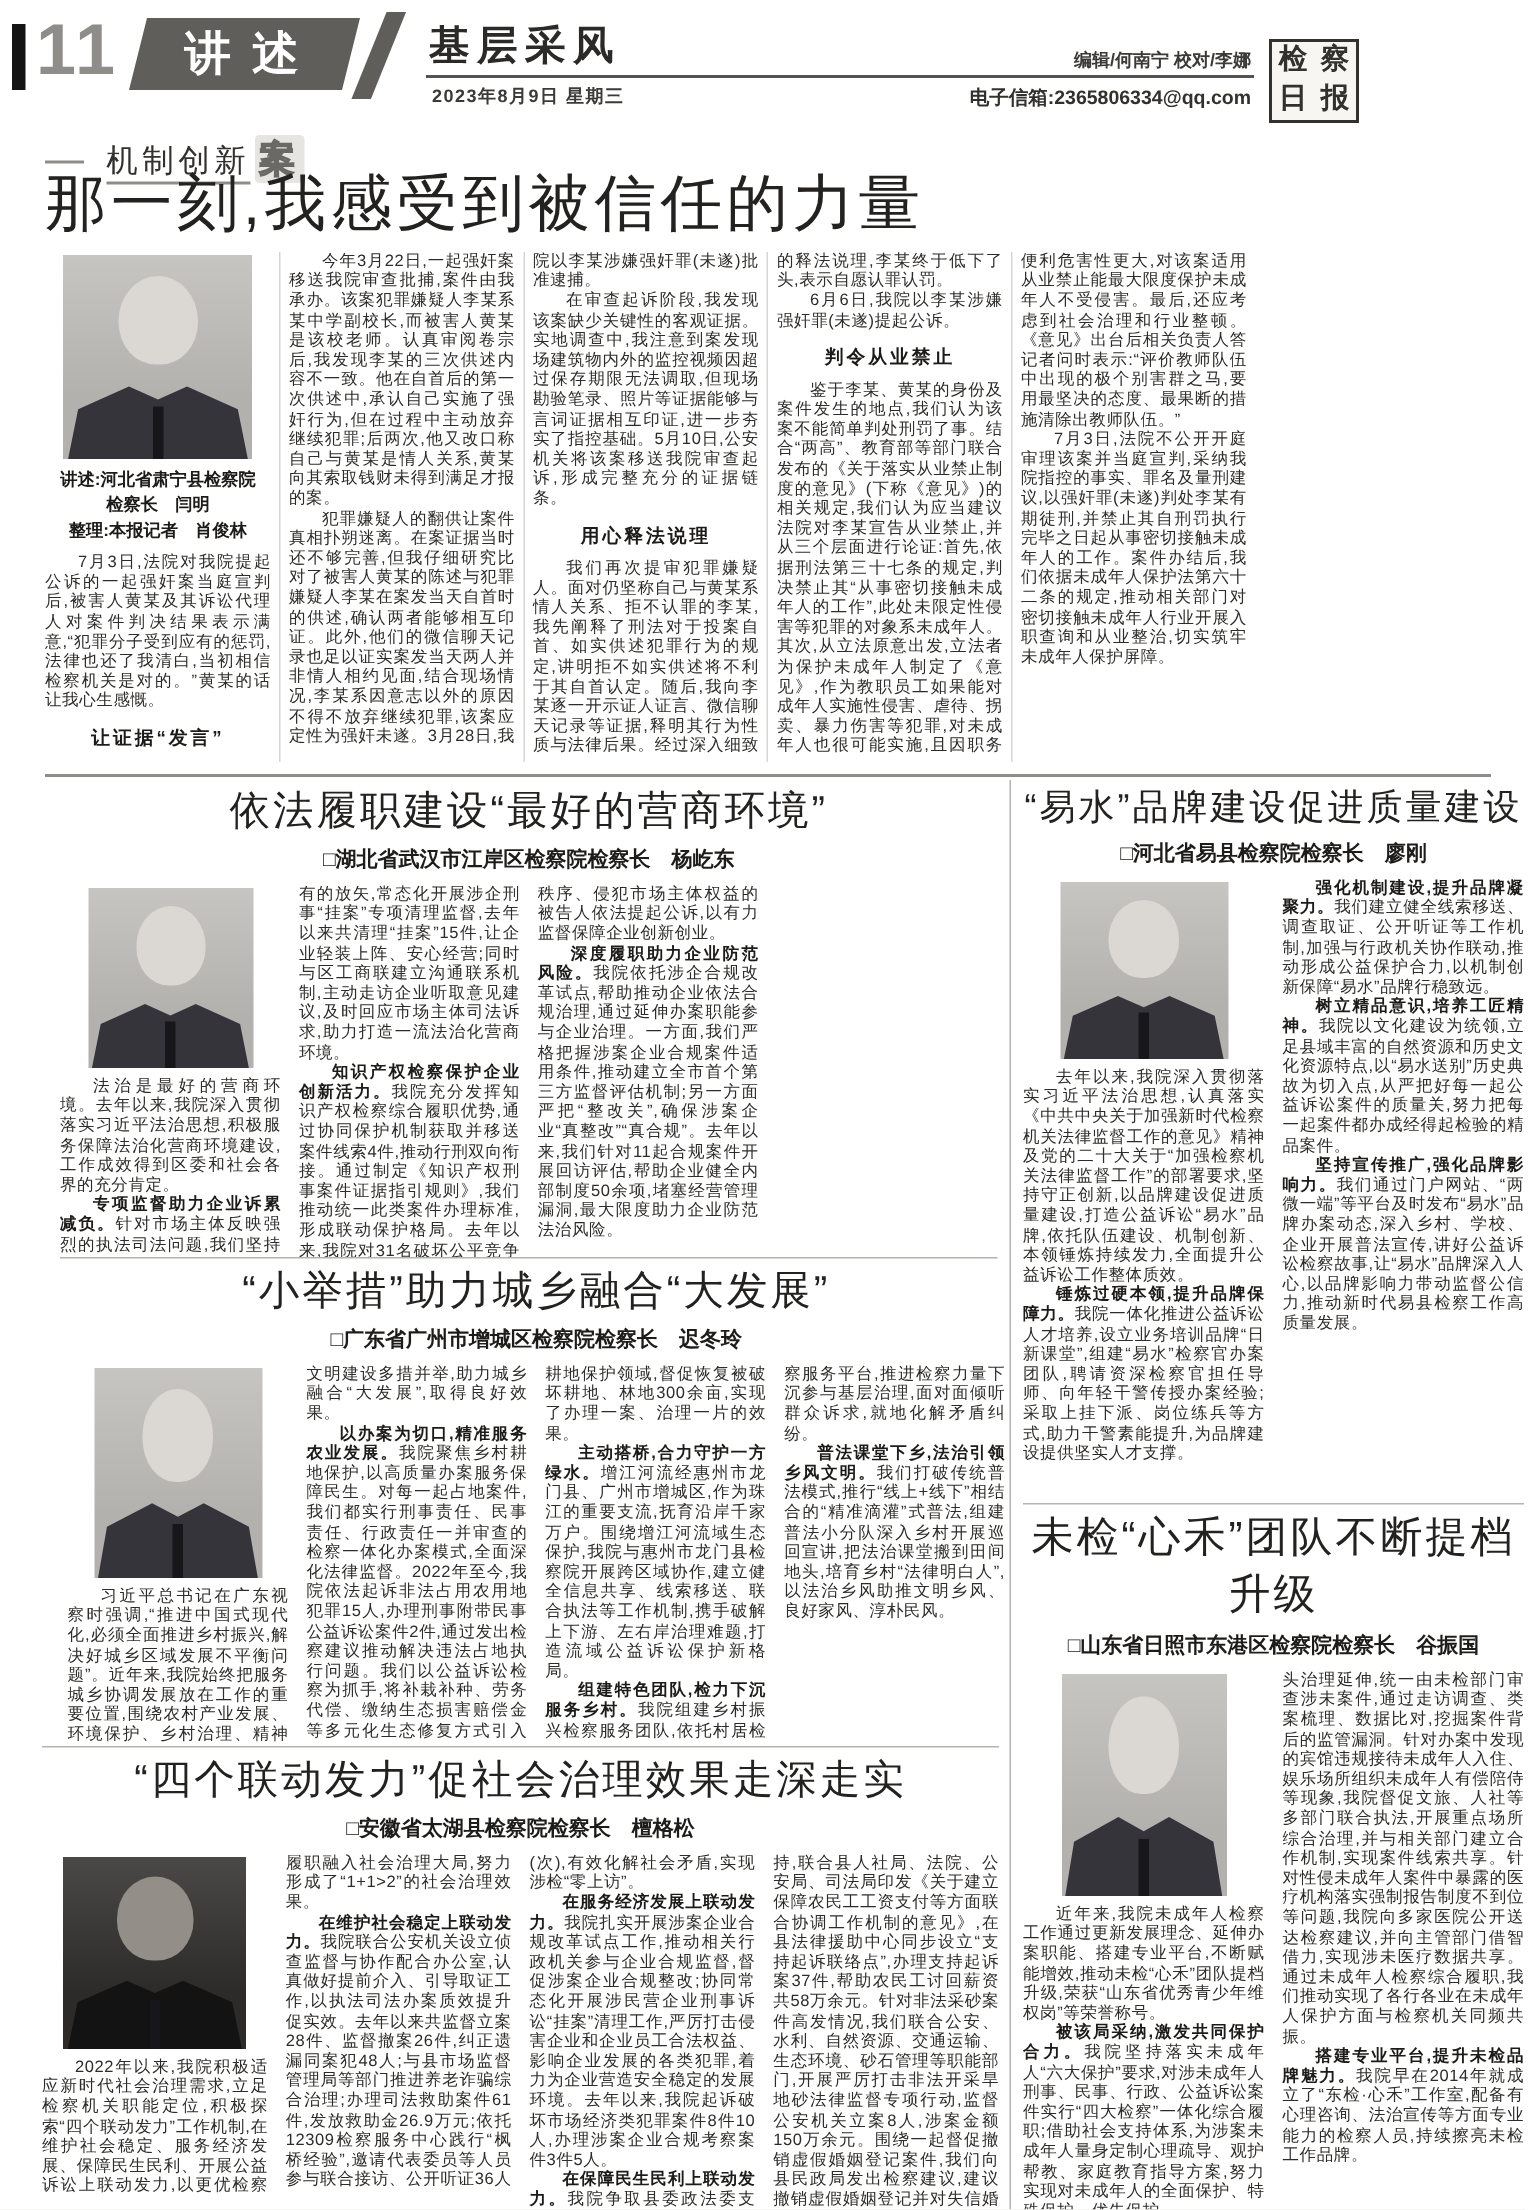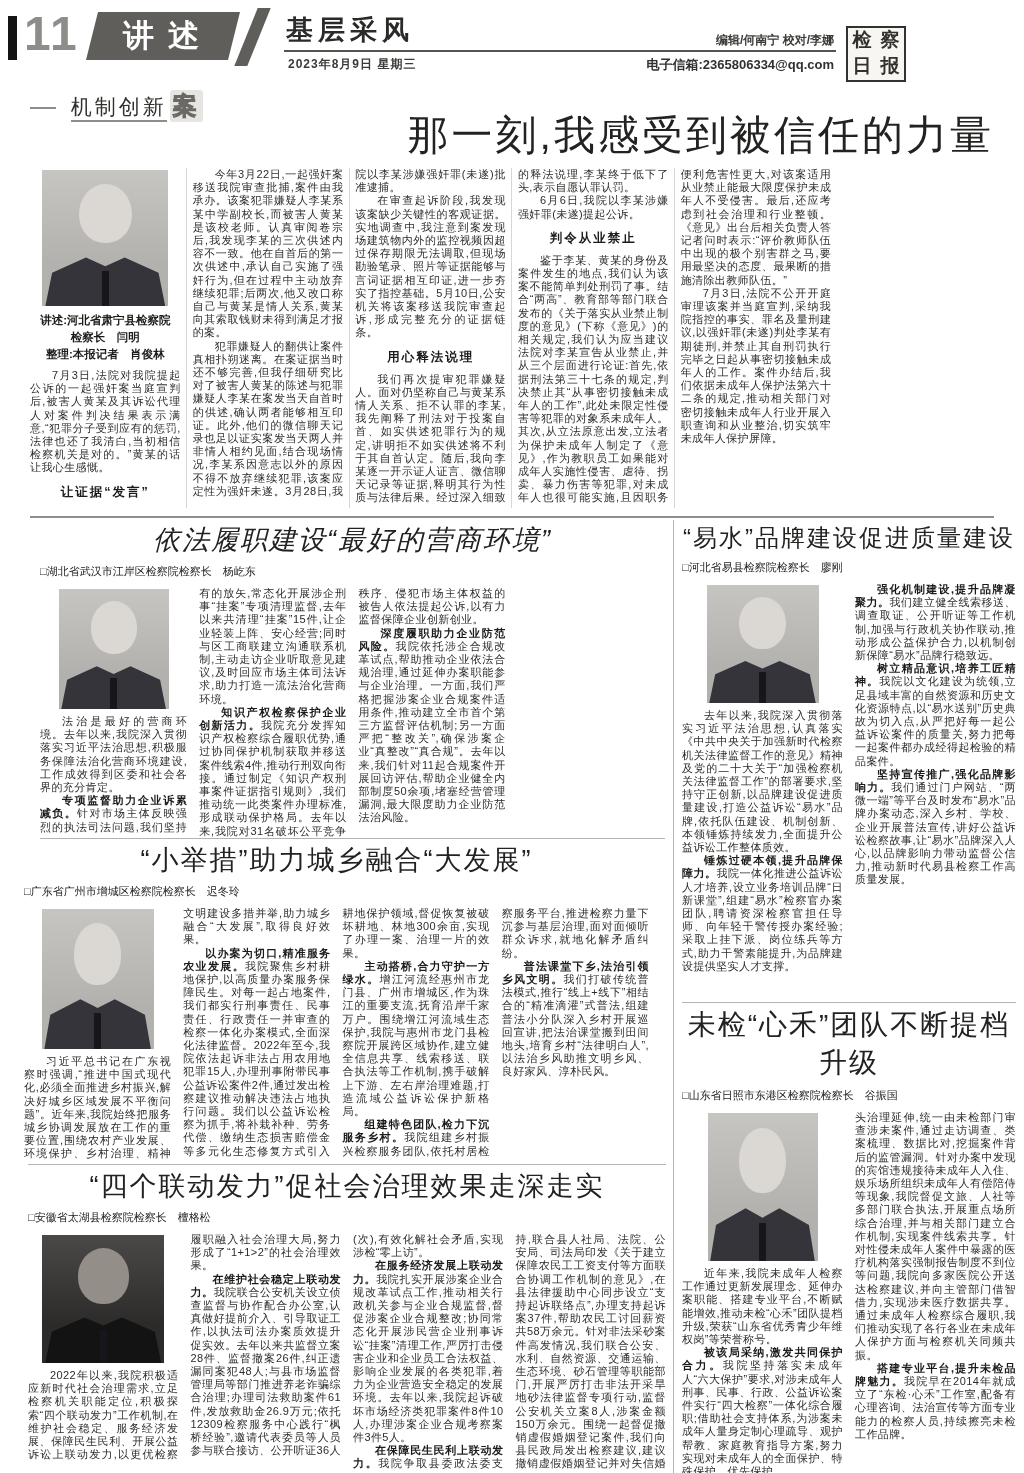--- a/index.html
+++ b/index.html
@@ -18,26 +18,26 @@
   .hdr-editors{position:absolute;right:190px;top:32px;font-size:12px;font-weight:bold;color:#3c3a37;}
   .hdr-mail{position:absolute;right:190px;top:56px;font-size:13px;font-weight:bold;color:#33312e;}
   .seal{position:absolute;right:118px;top:26px;width:56px;height:52px;border:2px solid #33312e;display:grid;grid-template-columns:1fr 1fr;background:#f7f6f3;}
   .seal span{font-size:19px;font-weight:bold;color:#33312e;text-align:center;line-height:24px;font-family:"Liberation Serif",serif;}
   
   .feature{position:absolute;left:30px;top:86px;width:964px;height:430px;border-bottom:2px solid #8f8d8a;}
   .kicker{position:absolute;left:0;top:4px;font-size:21px;color:#33312e;letter-spacing:3px;}
   .kicker::before{content:"";display:inline-block;width:26px;height:2px;background:#8f8d8a;vertical-align:middle;margin-right:6px;}
   .kicker .k-main{border-bottom:2px solid #8f8d8a;padding-bottom:2px;}
   .kicker .k-box{display:inline-block;margin-left:3px;padding:0 3px;background:#e7e5e1;border-radius:3px;color:#f7f6f3;font-size:24px;font-weight:bold;-webkit-text-stroke:1px #6b6966;text-stroke:1px #6b6966;}
-  .f-headline{position:absolute;left:0;top:22px;width:100%;text-align:right;font-size:41px;color:#232220;letter-spacing:3px;font-weight:500;}
+  .f-headline{position:absolute;left:0;top:22px;width:100%;text-align:left;font-size:41px;color:#232220;letter-spacing:3px;font-weight:500;}
   .f-body{position:absolute;left:0;top:82px;width:964px;height:340px;column-count:6;column-gap:12px;column-fill:auto;column-rule:1px solid #d8d6d2;overflow:hidden;}
   
   .art{position:absolute;}
   .a-headline{width:100%;text-align:center;color:#232220;letter-spacing:2px;font-weight:500;}
-  .a-byline{width:100%;text-align:left;font-size:11px;font-weight:normal;color:#1d1c1a;margin-top:6px;}
+  .a-byline{width:100%;text-align:center;font-size:14px;font-weight:bold;color:#1d1c1a;margin-top:6px;}
   .a-body{column-gap:12px;column-fill:auto;overflow:hidden;text-align:justify;}
   .a-body p,.f-body p{margin:0;font-size:11px;line-height:13.2px;text-align:justify;text-indent:22px;color:#2e2c2a;letter-spacing:0.4px;}
   .a-body p strong,.f-body p strong{font-weight:bold;color:#1c1b19;}
   .subhead{font-size:12.5px;font-weight:bold;text-align:center;margin:9px 0 7px;color:#1c1b19;letter-spacing:2px;}
   
   .photo{position:relative;margin:2px auto 6px;background:linear-gradient(180deg,#c7c5c2 0%,#b3b1ae 70%);overflow:hidden;break-inside:avoid;}
   .photo .head{position:absolute;left:29%;top:10%;width:42%;height:44%;border-radius:50% 50% 47% 47%;background:#dbd7d2;}
   .photo .shoulders{position:absolute;left:2%;bottom:-2%;width:96%;height:40%;background:#35343a;clip-path:polygon(0 100%,6% 34%,34% 6%,50% 22%,66% 6%,94% 34%,100% 100%);}
   .photo .tie{position:absolute;left:47%;bottom:0;width:6%;height:26%;background:#17171b;}
   .photo.dark{background:linear-gradient(180deg,#4a4947 0%,#2c2b2a 70%);}
@@ -97,21 +97,21 @@
         <div class="subhead">用心释法说理</div>
         <p>我们再次提审犯罪嫌疑人。面对仍坚称自己与黄某系情人关系、拒不认罪的李某,我先阐释了刑法对于投案自首、如实供述犯罪行为的规定,讲明拒不如实供述将不利于其自首认定。随后,我向李某逐一开示证人证言、微信聊天记录等证据,释明其行为性质与法律后果。经过深入细致的释法说理,李某终于低下了头,表示自愿认罪认罚。</p>
         <p>6月6日,我院以李某涉嫌强奸罪(未遂)提起公诉。</p>
         <div class="subhead">判令从业禁止</div>
         <p>鉴于李某、黄某的身份及案件发生的地点,我们认为该案不能简单判处刑罚了事。结合“两高”、教育部等部门联合发布的《关于落实从业禁止制度的意见》(下称《意见》)的相关规定,我们认为应当建议法院对李某宣告从业禁止,并从三个层面进行论证:首先,依据刑法第三十七条的规定,判决禁止其“从事密切接触未成年人的工作”,此处未限定性侵害等犯罪的对象系未成年人。其次,从立法原意出发,立法者为保护未成年人制定了《意见》,作为教职员工如果能对成年人实施性侵害、虐待、拐卖、暴力伤害等犯罪,对未成年人也很可能实施,且因职务便利危害性更大,对该案适用从业禁止能最大限度保护未成年人不受侵害。最后,还应考虑到社会治理和行业整顿。《意见》出台后相关负责人答记者问时表示:“评价教师队伍中出现的极个别害群之马,要用最坚决的态度、最果断的措施清除出教师队伍。”</p>
         <p>7月3日,法院不公开开庭审理该案并当庭宣判,采纳我院指控的事实、罪名及量刑建议,以强奸罪(未遂)判处李某有期徒刑,并禁止其自刑罚执行完毕之日起从事密切接触未成年人的工作。案件办结后,我们依据未成年人保护法第六十二条的规定,推动相关部门对密切接触未成年人行业开展入职查询和从业整治,切实筑牢未成年人保护屏障。</p>
       </div>
   </div>
 
   <div class="art" style="left:40px;top:522px;width:625px;">
-    <div class="a-headline" style="font-size:27px;font-style:italic;">依法履职建设“最好的营商环境”</div>
+    <div class="a-headline" style="font-size:27px;">依法履职建设“最好的营商环境”</div>
     <div class="a-byline">□湖北省武汉市江岸区检察院检察长　杨屹东</div>
     <div class="a-body" style="height:252px;column-count:4;margin-top:8px;">
       <div class="photo" style="width:110px;height:120px;">
         <div class="head"></div>
           <div class="shoulders"></div>
           <div class="tie"></div>
       </div>
     <p>法治是最好的营商环境。去年以来,我院深入贯彻落实习近平法治思想,积极服务保障法治化营商环境建设,工作成效得到区委和社会各界的充分肯定。</p>
         <p><strong>专项监督助力企业诉累减负。</strong>针对市场主体反映强烈的执法司法问题,我们坚持有的放矢,常态化开展涉企刑事“挂案”专项清理监督,去年以来共清理“挂案”15件,让企业轻装上阵、安心经营;同时与区工商联建立沟通联系机制,主动走访企业听取意见建议,及时回应市场主体司法诉求,助力打造一流法治化营商环境。</p>
         <p><strong>知识产权检察保护企业创新活力。</strong>我院充分发挥知识产权检察综合履职优势,通过协同保护机制获取并移送案件线索4件,推动行刑双向衔接。通过制定《知识产权刑事案件证据指引规则》,我们推动统一此类案件办理标准,形成联动保护格局。去年以来,我院对31名破坏公平竞争秩序、侵犯市场主体权益的被告人依法提起公诉,以有力监督保障企业创新创业。</p>
@@ -129,21 +129,21 @@
           <div class="tie"></div>
       </div>
     <p>去年以来,我院深入贯彻落实习近平法治思想,认真落实《中共中央关于加强新时代检察机关法律监督工作的意见》精神及党的二十大关于“加强检察机关法律监督工作”的部署要求,坚持守正创新,以品牌建设促进质量建设,打造公益诉讼“易水”品牌,依托队伍建设、机制创新、本领锤炼持续发力,全面提升公益诉讼工作整体质效。</p>
         <p><strong>锤炼过硬本领,提升品牌保障力。</strong>我院一体化推进公益诉讼人才培养,设立业务培训品牌“日新课堂”,组建“易水”检察官办案团队,聘请资深检察官担任导师、向年轻干警传授办案经验;采取上挂下派、岗位练兵等方式,助力干警素能提升,为品牌建设提供坚实人才支撑。</p>
         <p><strong>强化机制建设,提升品牌凝聚力。</strong>我们建立健全线索移送、调查取证、公开听证等工作机制,加强与行政机关协作联动,推动形成公益保护合力,以机制创新保障“易水”品牌行稳致远。</p>
         <p><strong>树立精品意识,培养工匠精神。</strong>我院以文化建设为统领,立足县域丰富的自然资源和历史文化资源特点,以“易水送别”历史典故为切入点,从严把好每一起公益诉讼案件的质量关,努力把每一起案件都办成经得起检验的精品案件。</p>
         <p><strong>坚持宣传推广,强化品牌影响力。</strong>我们通过门户网站、“两微一端”等平台及时发布“易水”品牌办案动态,深入乡村、学校、企业开展普法宣传,讲好公益诉讼检察故事,让“易水”品牌深入人心,以品牌影响力带动监督公信力,推动新时代易县检察工作高质量发展。</p>
       </div>
   </div>
 
-  <div class="art" style="left:24px;top:842px;width:625px;">
+  <div class="art" style="left:45px;top:842px;width:625px;">
     <div class="a-headline" style="font-size:27px;">“小举措”助力城乡融合“大发展”</div>
     <div class="a-byline">□广东省广州市增城区检察院检察长　迟冬玲</div>
     <div class="a-body" style="height:258px;column-count:4;margin-top:8px;">
       <div class="photo" style="width:112px;height:140px;">
         <div class="head"></div>
           <div class="shoulders"></div>
           <div class="tie"></div>
       </div>
     <p>习近平总书记在广东视察时强调,“推进中国式现代化,必须全面推进乡村振兴,解决好城乡区域发展不平衡问题”。近年来,我院始终把服务城乡协调发展放在工作的重要位置,围绕农村产业发展、环境保护、乡村治理、精神文明建设多措并举,助力城乡融合“大发展”,取得良好效果。</p>
         <p><strong>以办案为切口,精准服务农业发展。</strong>我院聚焦乡村耕地保护,以高质量办案服务保障民生。对每一起占地案件,我们都实行刑事责任、民事责任、行政责任一并审查的检察一体化办案模式,全面深化法律监督。2022年至今,我院依法起诉非法占用农用地犯罪15人,办理刑事附带民事公益诉讼案件2件,通过发出检察建议推动解决违法占地执行问题。我们以公益诉讼检察为抓手,将补栽补种、劳务代偿、缴纳生态损害赔偿金等多元化生态修复方式引入耕地保护领域,督促恢复被破坏耕地、林地300余亩,实现了办理一案、治理一片的效果。</p>

